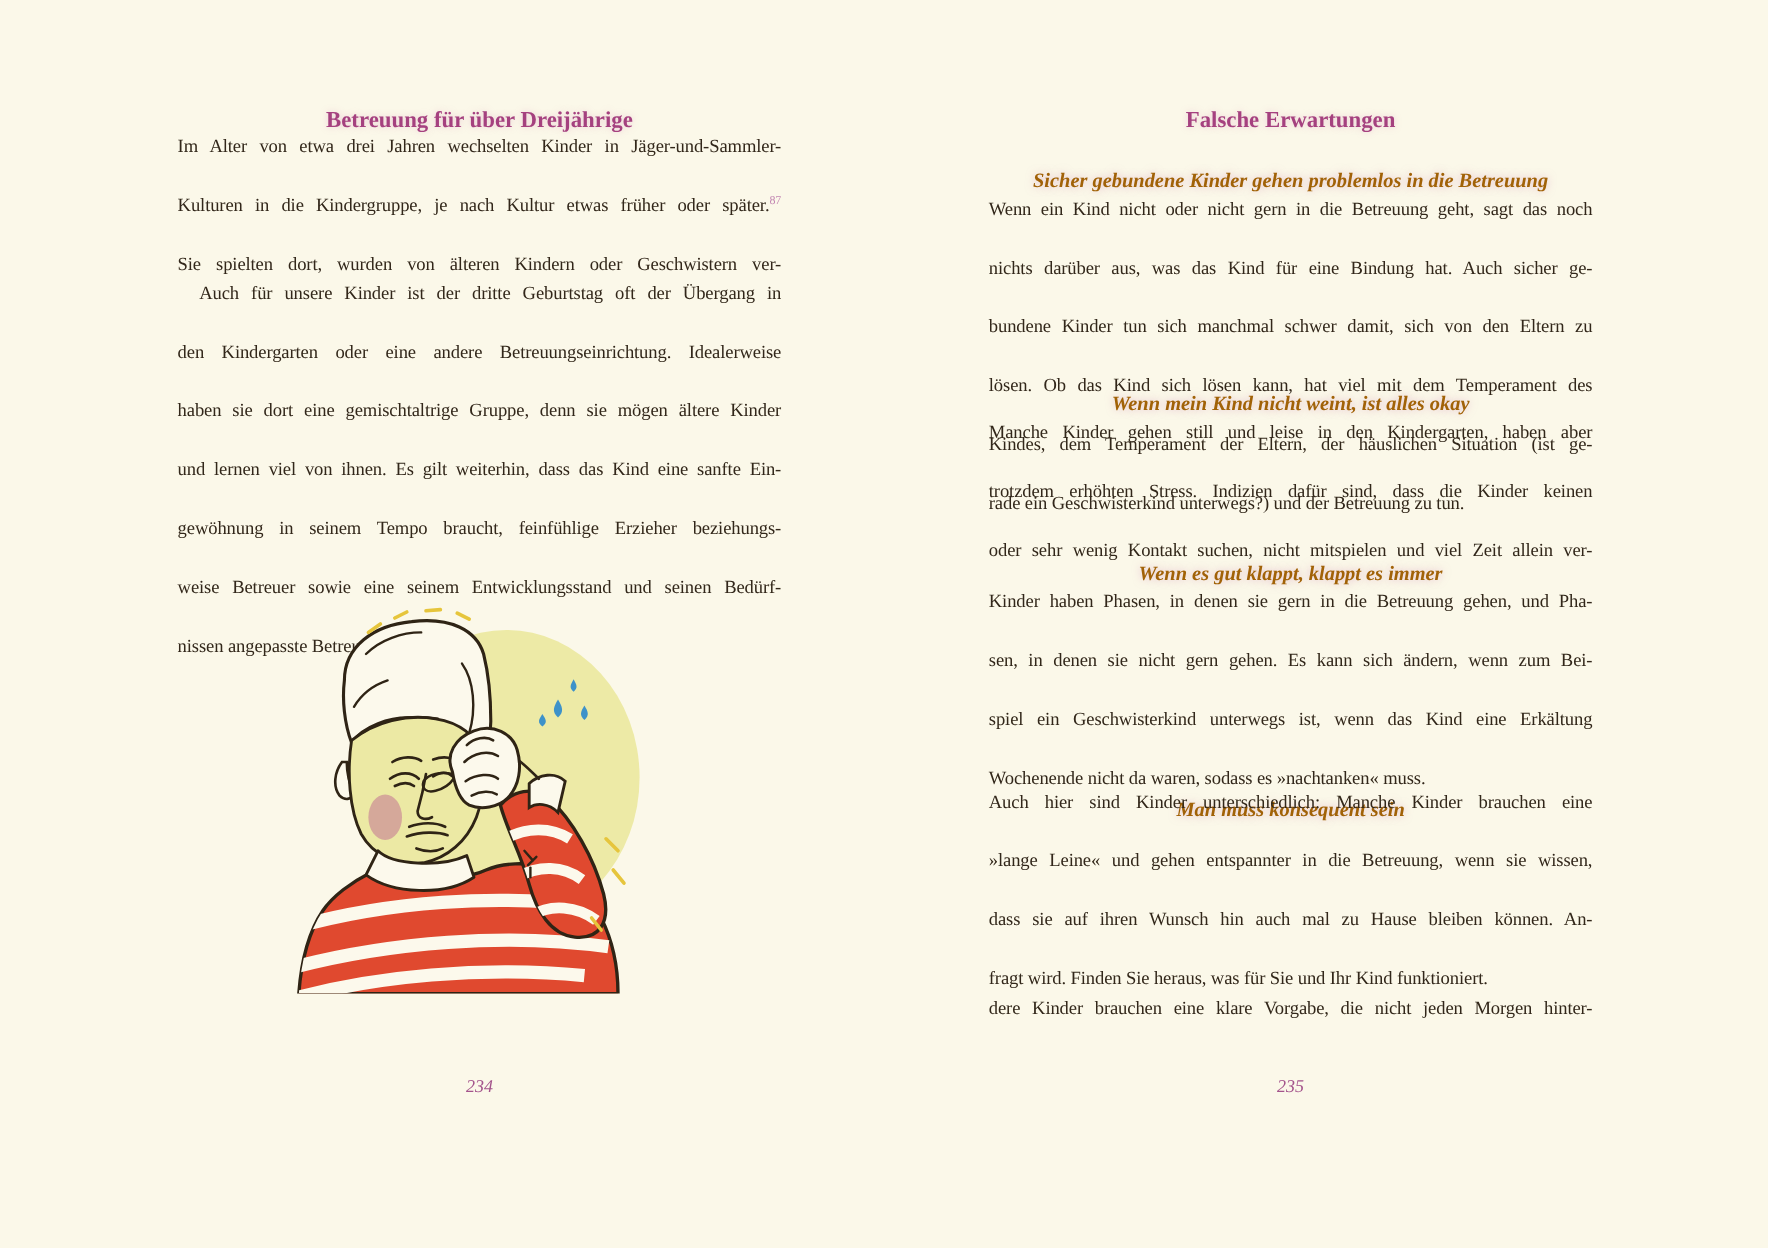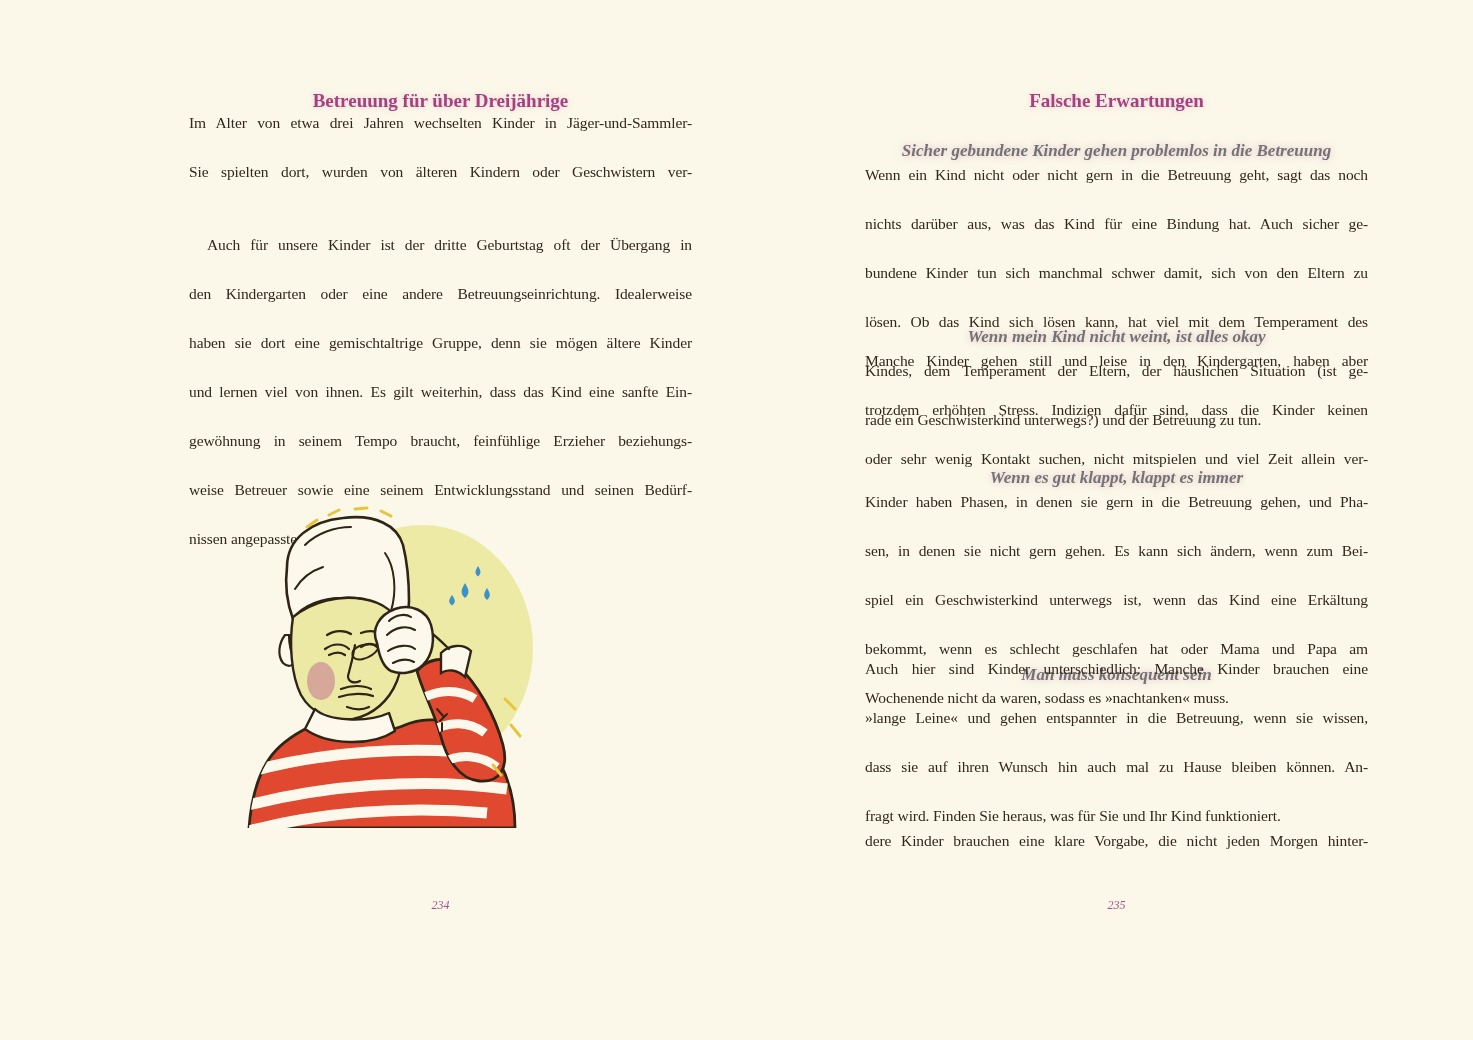--- a/index.html
+++ b/index.html
@@ -2,52 +2,53 @@
 <html lang="de"><head>
 <meta charset="utf-8">
 <style>
   html,body{margin:0;padding:0;}
   body{
     width:1473px;height:1040px;position:relative;overflow:hidden;
     background:#fbf8e9;
     font-family:"Liberation Serif", serif;
     color:#32271a;
   }
-  .col{position:absolute;top:0;width:503px;height:860px;margin-left:41px;}
+  .col{position:absolute;top:0;width:503px;height:860px;}
   #col-left{left:148px;}
   #col-right{left:824px;}
   .abs{position:absolute;left:0;right:0;}
   .heading{
     font-weight:bold;font-size:19px;line-height:24px;text-align:center;
     color:#a5417f;text-shadow:0 0 6px rgba(205,130,180,.35);
   }
   .subhead{
     font-weight:bold;font-style:italic;font-size:17px;line-height:24px;text-align:center;
-    color:#737373;text-shadow:0 0 7px rgba(208,132,182,.5);
+    color:#a16207;text-shadow:0 0 7px rgba(208,132,182,.5);
   }
   .bline{
     text-align:justify;font-size:15.5px;line-height:24.5px;
     letter-spacing:-0.1px;
   }
   .bline::after{content:"";display:inline-block;width:100%;height:0;}
   .bline.last{text-align:left;}
   .bline.last::after{content:none;}
   .indent{text-indent:18px;}
   sup.fn{color:#c387b2;font-size:10px;line-height:0;vertical-align:super;}
-  .pagenum{font-style:italic;font-size:12px;color:#a4548c;text-align:center;}
+  .pagenum{font-style:italic;font-size:15px;color:#a4548c;text-align:center;}
   #illustration{position:absolute;left:243px;top:503px;width:320px;height:325px;}
 </style>
 </head>
 <body>
 
 <div class="col" id="col-left">
   <div class="abs heading" style="top:89px">Betreuung für über Dreijährige</div>
 
   <div class="abs" style="top:111px">
     <div class="bline">Im Alter von etwa drei Jahren wechselten Kinder in Jäger-und-Sammler-</div>
+    <div class="bline"><span>Kulturen in die Kindergruppe, je nach Kultur etwas früher oder später.</span><sup class="fn">87</sup></div>
     <div class="bline">Sie spielten dort, wurden von älteren Kindern oder Geschwistern ver-</div>
   </div>
 
   <div class="abs" style="top:233px">
     <div class="bline indent">Auch für unsere Kinder ist der dritte Geburtstag oft der Übergang in</div>
     <div class="bline">den Kindergarten oder eine andere Betreuungseinrichtung. Idealerweise</div>
     <div class="bline">haben sie dort eine gemischtaltrige Gruppe, denn sie mögen ältere Kinder</div>
     <div class="bline">und lernen viel von ihnen. Es gilt weiterhin, dass das Kind eine sanfte Ein-</div>
     <div class="bline">gewöhnung in seinem Tempo braucht, feinfühlige Erzieher beziehungs-</div>
     <div class="bline">weise Betreuer sowie eine seinem Entwicklungsstand und seinen Bedürf-</div>
@@ -166,21 +167,20 @@
     <div class="bline">Manche Kinder gehen still und leise in den Kindergarten, haben aber</div>
     <div class="bline">trotzdem erhöhten Stress. Indizien dafür sind, dass die Kinder keinen</div>
     <div class="bline">oder sehr wenig Kontakt suchen, nicht mitspielen und viel Zeit allein ver-</div>
   </div>
 
   <div class="abs subhead" style="top:466px">Wenn es gut klappt, klappt es immer</div>
   <div class="abs" style="top:490px">
     <div class="bline">Kinder haben Phasen, in denen sie gern in die Betreuung gehen, und Pha-</div>
     <div class="bline">sen, in denen sie nicht gern gehen. Es kann sich ändern, wenn zum Bei-</div>
     <div class="bline">spiel ein Geschwisterkind unterwegs ist, wenn das Kind eine Erkältung</div>
-    <div class="bline">bekommt, wenn es schlecht geschlafen hat oder Mama und Papa am</div>
     <div class="bline last">Wochenende nicht da waren, sodass es »nachtanken« muss.</div>
   </div>
 
   <div class="abs subhead" style="top:663px">Man muss konsequent sein</div>
   <div class="abs" style="top:657px">
     <div class="bline">Auch hier sind Kinder unterschiedlich: Manche Kinder brauchen eine</div>
     <div class="bline">»lange Leine« und gehen entspannter in die Betreuung, wenn sie wissen,</div>
     <div class="bline">dass sie auf ihren Wunsch hin auch mal zu Hause bleiben können. An-</div>
     <div class="bline last">fragt wird. Finden Sie heraus, was für Sie und Ihr Kind funktioniert.</div>
     <div class="bline">dere Kinder brauchen eine klare Vorgabe, die nicht jeden Morgen hinter-</div>

